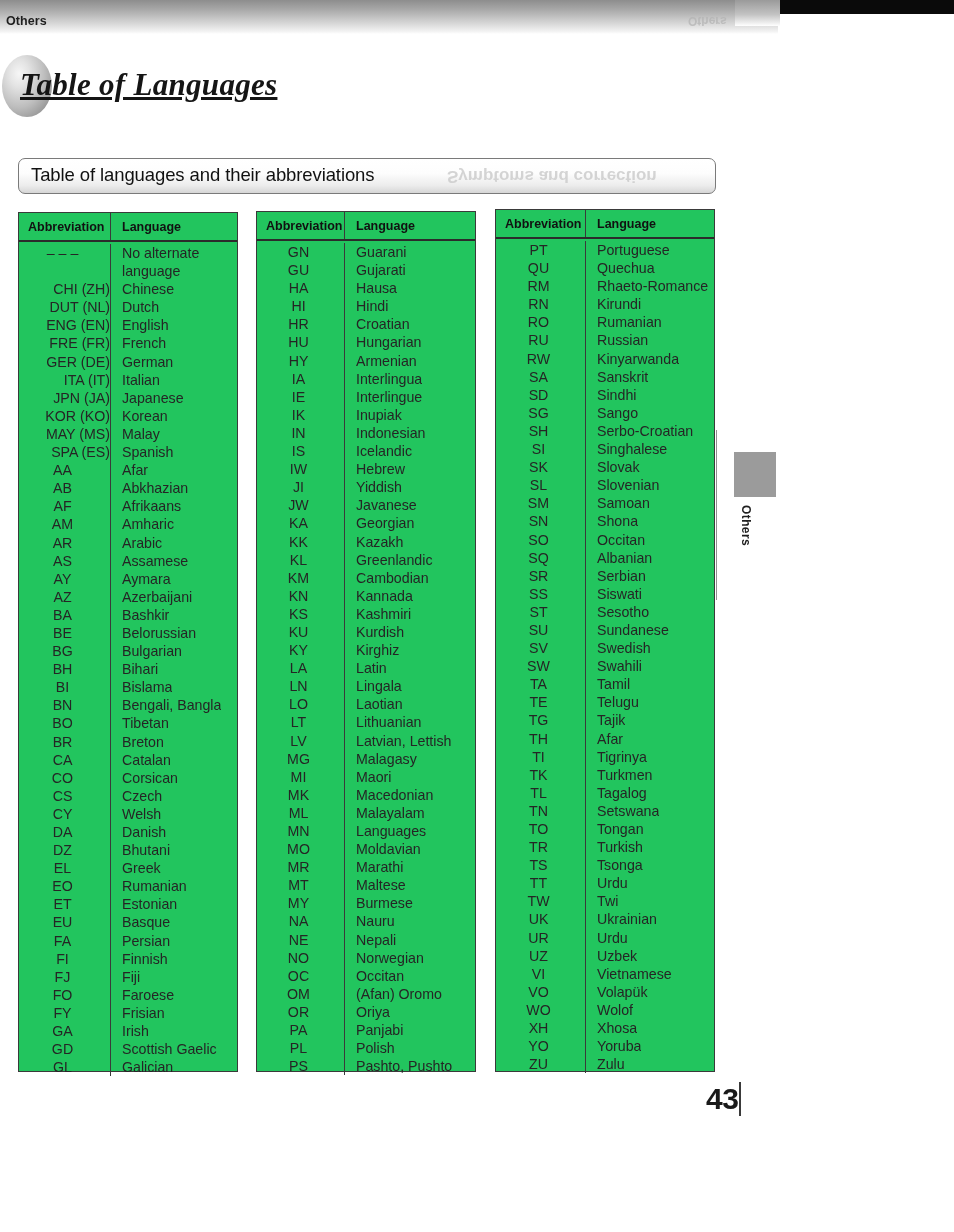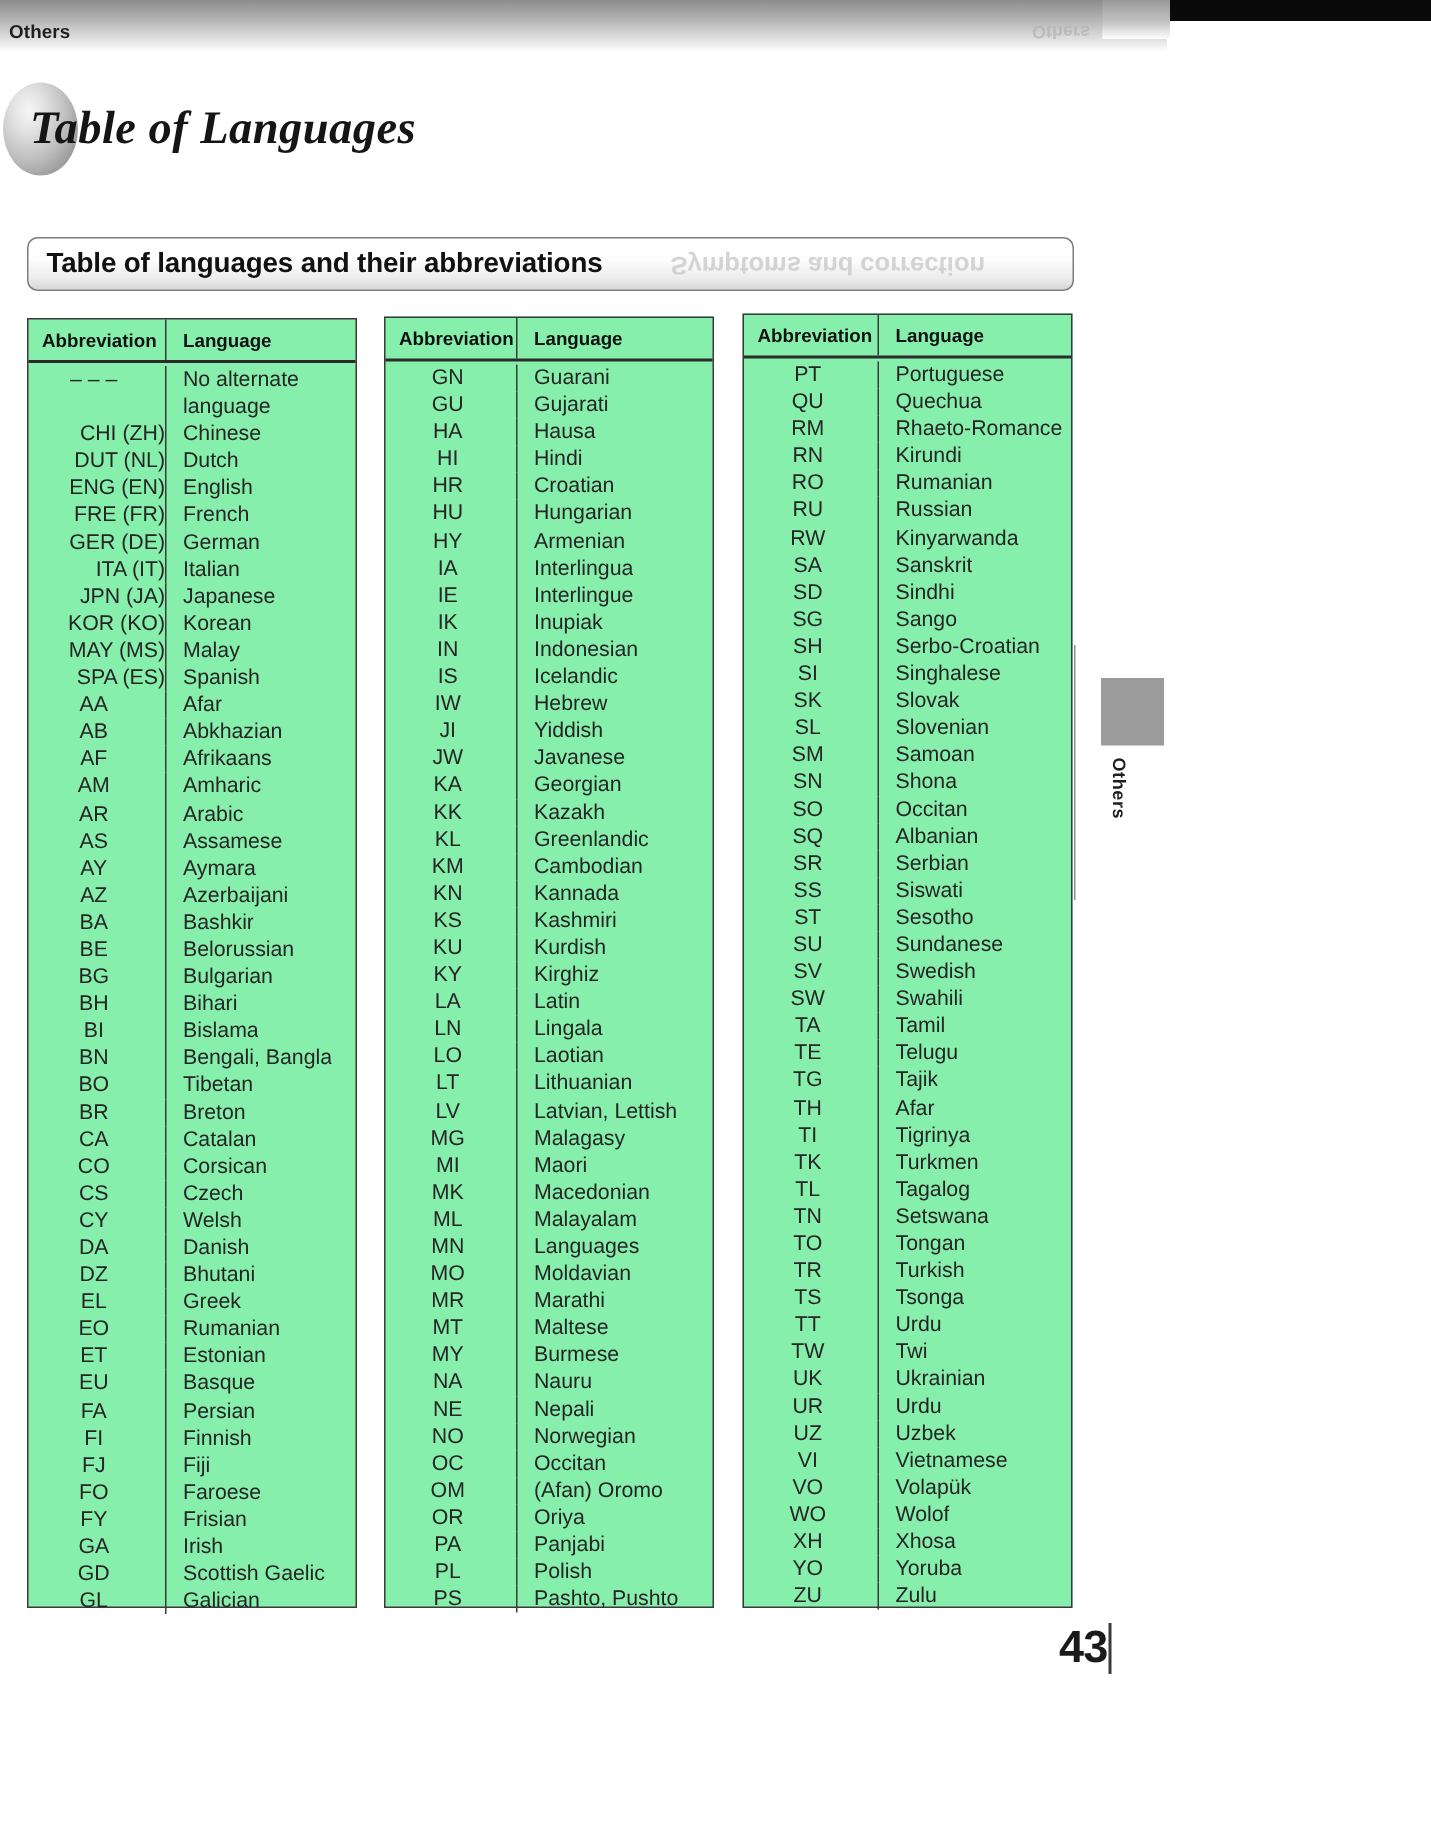--- a/index.html
+++ b/index.html
@@ -70,58 +70,59 @@
   .title-text {
     position: absolute;
     top: 12px; left: 20px;
     font-family: "Liberation Serif", serif;
     font-style: italic;
     font-weight: bold;
     font-size: 31px;
     letter-spacing: 0.3px;
     color: #151515;
     white-space: nowrap;
+    text-decoration: underline;
   }
 
   
   .section-bar {
     position: absolute;
     top: 158px; left: 18px;
     width: 698px; height: 36px;
     border: 1px solid #7a7a7a;
     border-radius: 7px;
     background: linear-gradient(to bottom, #ffffff 0%, #fdfdfd 42%, #ececec 78%, #d6d6d6 100%);
     box-sizing: border-box;
   }
   .section-bar-title {
     position: absolute;
     top: 164px; left: 31px;
     font-size: 18.5px;
-    font-weight: bold;
+    font-weight: normal;
     letter-spacing: -0.1px;
     color: #111111;
     white-space: nowrap;
   }
   .section-bar-ghost {
     position: absolute;
     top: 166px; left: 447px;
     font-size: 17px;
     font-weight: bold;
     color: #cdcdcd;
     transform: scaleY(-1);
     white-space: nowrap;
     opacity: .85;
   }
 
   
   .lang-table {
     position: absolute;
     border: 1.5px solid #3a3a3a;
     box-sizing: border-box;
-    background: #86efac;
+    background: #22c55e;
   }
   .lt-head {
     display: flex;
     border-bottom: 2px solid #2b2b2b;
     height: 27px;
   }
   .lt-head .lt-cell {
     font-size: 12.5px;
     font-weight: bold;
     color: #111;

